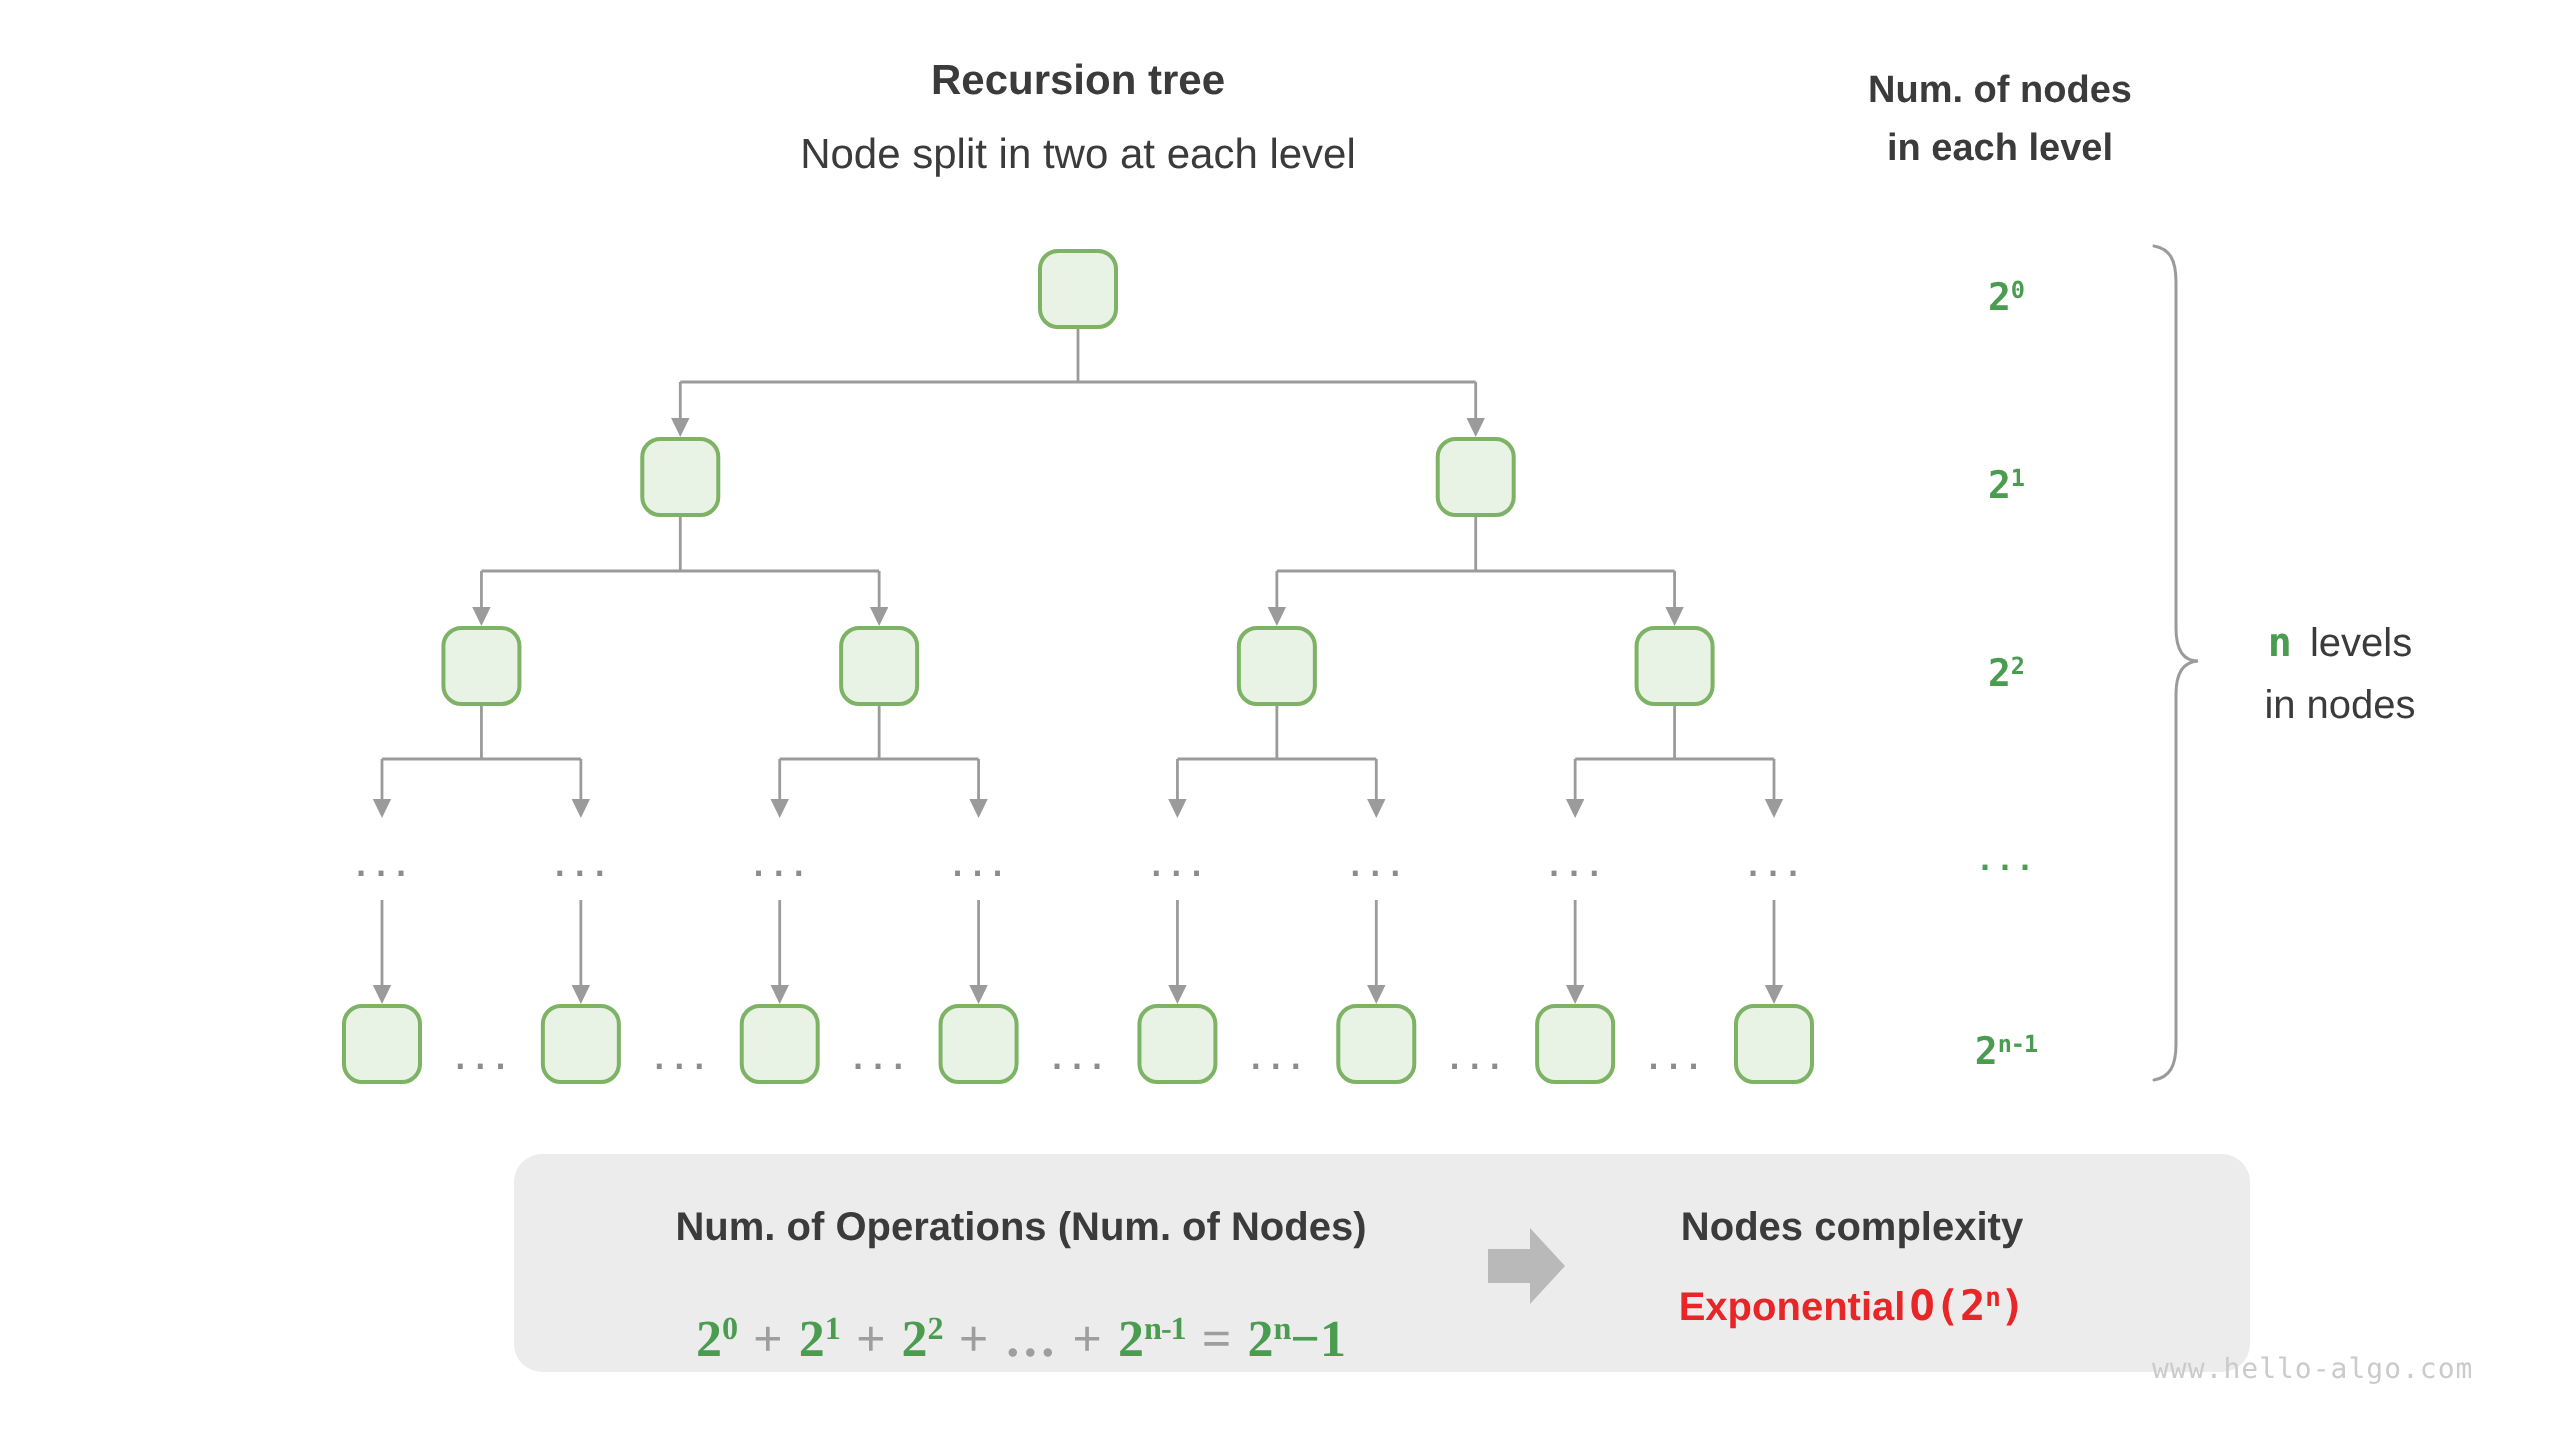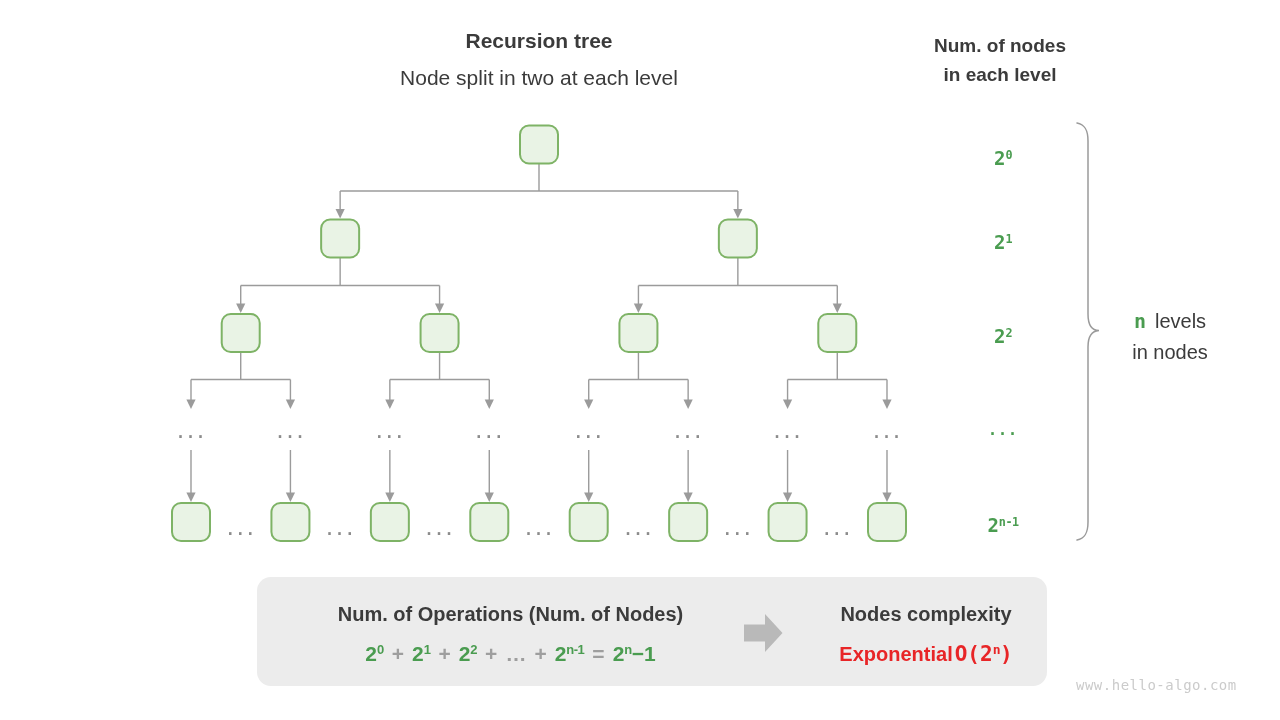--- a/index.html
+++ b/index.html
@@ -26,26 +26,26 @@
   .subtitle{font-size:21px;font-weight:normal;line-height:26px;margin-top:11px;}
   .right-title{position:absolute;left:900px;top:31px;width:200px;text-align:center;
     font-size:19px;font-weight:bold;line-height:29px;}
   .level-label{position:absolute;width:110px;text-align:center;height:28px;line-height:28px;
     color:var(--green);font-family:"DejaVu Sans Mono",monospace;font-weight:bold;font-size:19px;}
   .level-label.dots-label{font-size:15px;line-height:20px;height:20px;letter-spacing:1px;}
   sup{font-size:0.62em;vertical-align:0.52em;letter-spacing:-0.5px;}
   .brace-label{position:absolute;left:1105px;top:306px;width:130px;text-align:center;
     font-size:20px;line-height:31px;color:var(--dark);}
   .brace-label .n{color:var(--green);font-weight:bold;font-family:"DejaVu Sans Mono",monospace;margin-right:9px;}
-  .summary-box{position:absolute;left:257px;top:577px;width:790px;height:109px;
+  .summary-box{position:absolute;left:257px;top:577px;width:868px;height:109px;
     background:var(--box-bg);border-radius:14px;}
   .box-title{font-size:20px;font-weight:bold;color:var(--dark);line-height:24px;}
   .ops{position:absolute;left:36px;top:25px;width:435px;text-align:center;}
-  #formula{margin-top:11px;font-family:Liberation Sans, sans-serif;font-weight:bold;
-    font-size:21px;line-height:26px;white-space:nowrap;}
+  #formula{margin-top:27px;font-family:Liberation Serif, serif;font-weight:bold;
+    font-size:26px;line-height:26px;white-space:nowrap;}
   .tok{margin:0 4px;}
   .tok.green{color:var(--green);}
   .tok.gray{color:var(--gray-op);}
   .tok.red{color:var(--red);}
   .big-arrow{position:absolute;left:487px;top:36px;}
   .complexity{position:absolute;left:553px;top:25px;width:232px;text-align:center;}
   .complexity-value{margin-top:11px;font-size:20px;font-weight:bold;color:var(--red);
     line-height:26px;white-space:nowrap;}
   .complexity-value .mono{font-family:"DejaVu Sans Mono",monospace;margin-left:2px;font-size:21px;}
   .watermark{position:absolute;left:1076px;top:677px;font-family:"DejaVu Sans Mono",monospace;
@@ -152,21 +152,21 @@
     <div class="title">Recursion tree</div>
     <div class="subtitle">Node split in two at each level</div>
   </div>
 
   <div class="right-title">
     <div>Num. of nodes</div>
     <div>in each level</div>
   </div>
 
   <div id="level-labels">
-      <div class="level-label" style="left: 948px; top: 141px;"><span>2</span><sup>0</sup></div>
+      <div class="level-label" style="left: 948px; top: 131px;"><span>2</span><sup>0</sup></div>
       <div class="level-label" style="left: 948px; top: 224.5px;"><span>2</span><sup>1</sup></div>
       <div class="level-label" style="left: 948px; top: 319px;"><span>2</span><sup>2</sup></div>
       <div class="level-label dots-label" style="left: 948px; top: 419.5px;"><span>...</span></div>
       <div class="level-label" style="left: 948px; top: 508px;"><span>2</span><sup>n-1</sup></div>
     </div>
 
   <div class="brace-label">
     <div><span class="n">n</span><span>levels</span></div>
     <div>in nodes</div>
   </div>

